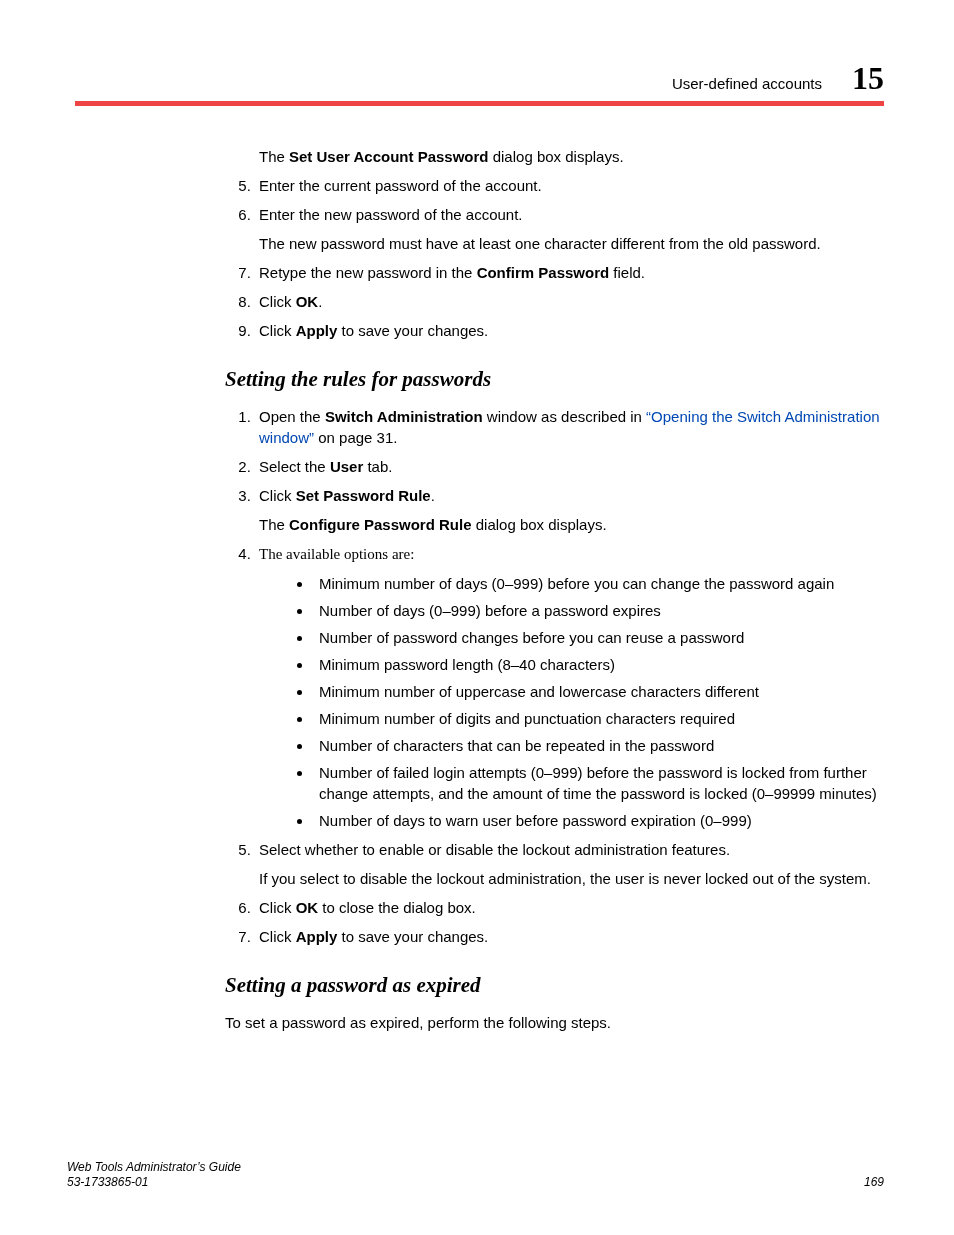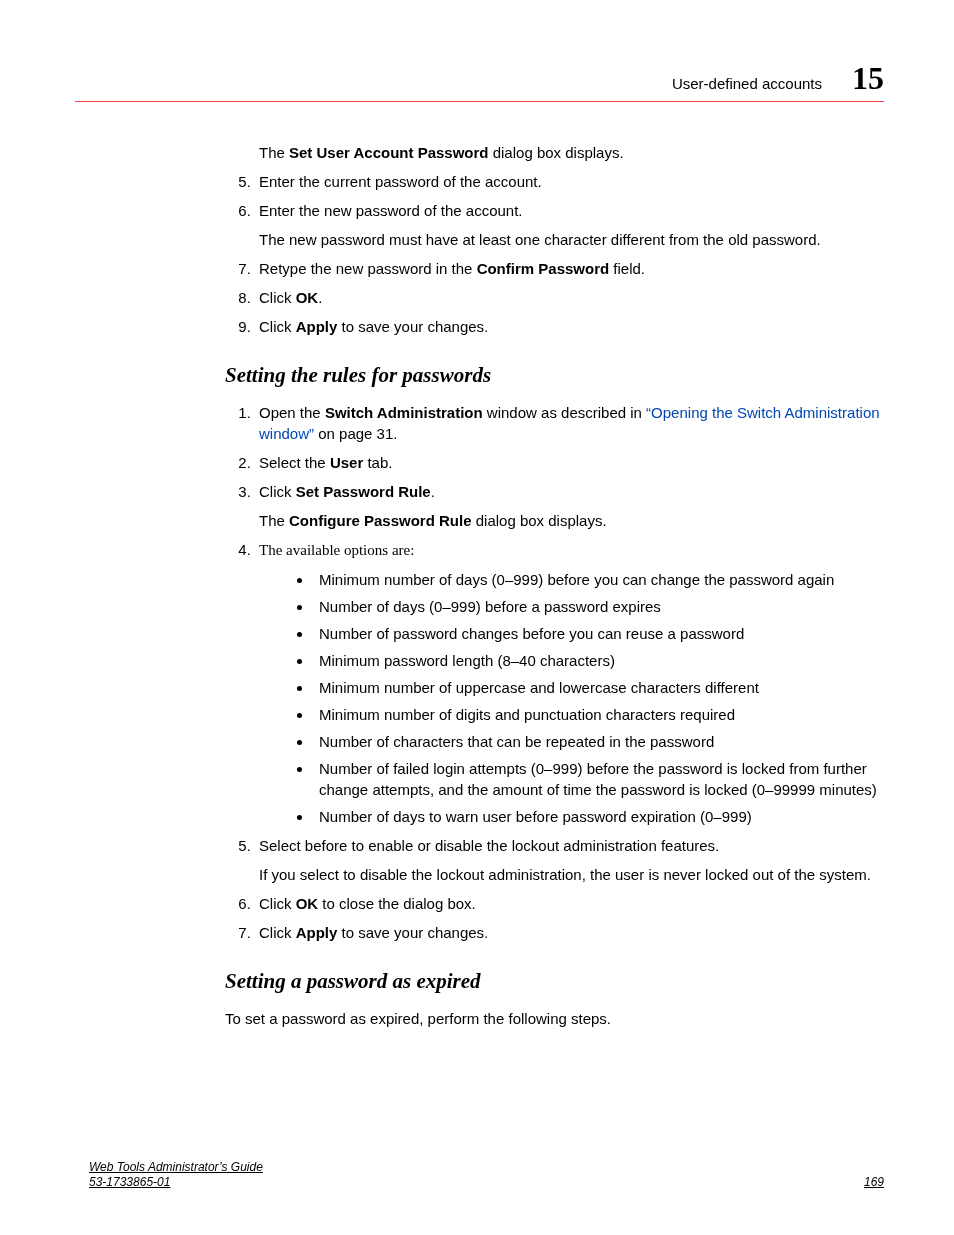--- a/index.html
+++ b/index.html
@@ -18,21 +18,21 @@
   .page {
     padding: 60px 70px 50px 75px;
     box-sizing: border-box;
     height: 100%;
     position: relative;
   }
   .header-line {
     display: flex;
     justify-content: flex-end;
     align-items: baseline;
-    border-bottom: 1px solid #ef4444;
+    border-bottom: 5px solid #ef4444;
     padding-bottom: 4px;
     margin-bottom: 40px;
     gap: 30px;
   }
   .header-text { font-size: 15px; }
   .chapter-num {
     font-family: Liberation Serif, serif;
     font-size: 32px;
     font-weight: bold;
   }
@@ -60,30 +60,29 @@
   a.xref { color: #0047b3; text-decoration: none; }
   ul.bullets {
     list-style: disc;
     margin: 8px 0 8px 0;
     padding-left: 54px;
   }
   ul.bullets li { margin-bottom: 6px; line-height: 1.4; padding-left: 6px; }
   .sublines { margin-top: 6px; font-family: Liberation Serif, serif; }
   .footer {
     position: absolute;
-    left: 89px;
+    left: 67px;
     right: 70px;
     bottom: 44px;
     font-style: italic;
     font-size: 12px;
     display: flex;
     justify-content: space-between;
     align-items: flex-end;
     line-height: 1.3;
-    text-decoration: underline;
   }
   .footer .left { }
   .footer .right { font-style: italic; text-align: center; }
 </style>
 </head>
 <body>
 
 <div class="page">
   <div class="header-line">
     <span class="header-text">User-defined accounts</span>
@@ -138,21 +137,21 @@
           <li>Number of password changes before you can reuse a password</li>
           <li>Minimum password length (8–40 characters)</li>
           <li>Minimum number of uppercase and lowercase characters different</li>
           <li>Minimum number of digits and punctuation characters required</li>
           <li>Number of characters that can be repeated in the password</li>
           <li>Number of failed login attempts (0–999) before the password is locked from further change attempts, and the amount of time the password is locked (0–99999 minutes)</li>
           <li>Number of days to warn user before password expiration (0–999)</li>
         </ul>
       </li>
       <li>
-        <span>Select before to enable or disable the lockout administration features.</span>
+        <span>Select whether to enable or disable the lockout administration features.</span>
         <div class="para">If you select to disable the lockout administration, the user is never locked out of the system.</div>
       </li>
       <li>
         <span>Click </span><span class="bold">OK</span><span> to close the dialog box.</span>
       </li>
       <li>
         <span>Click </span><span class="bold">Apply</span><span> to save your changes.</span>
       </li>
     </ol>
 

